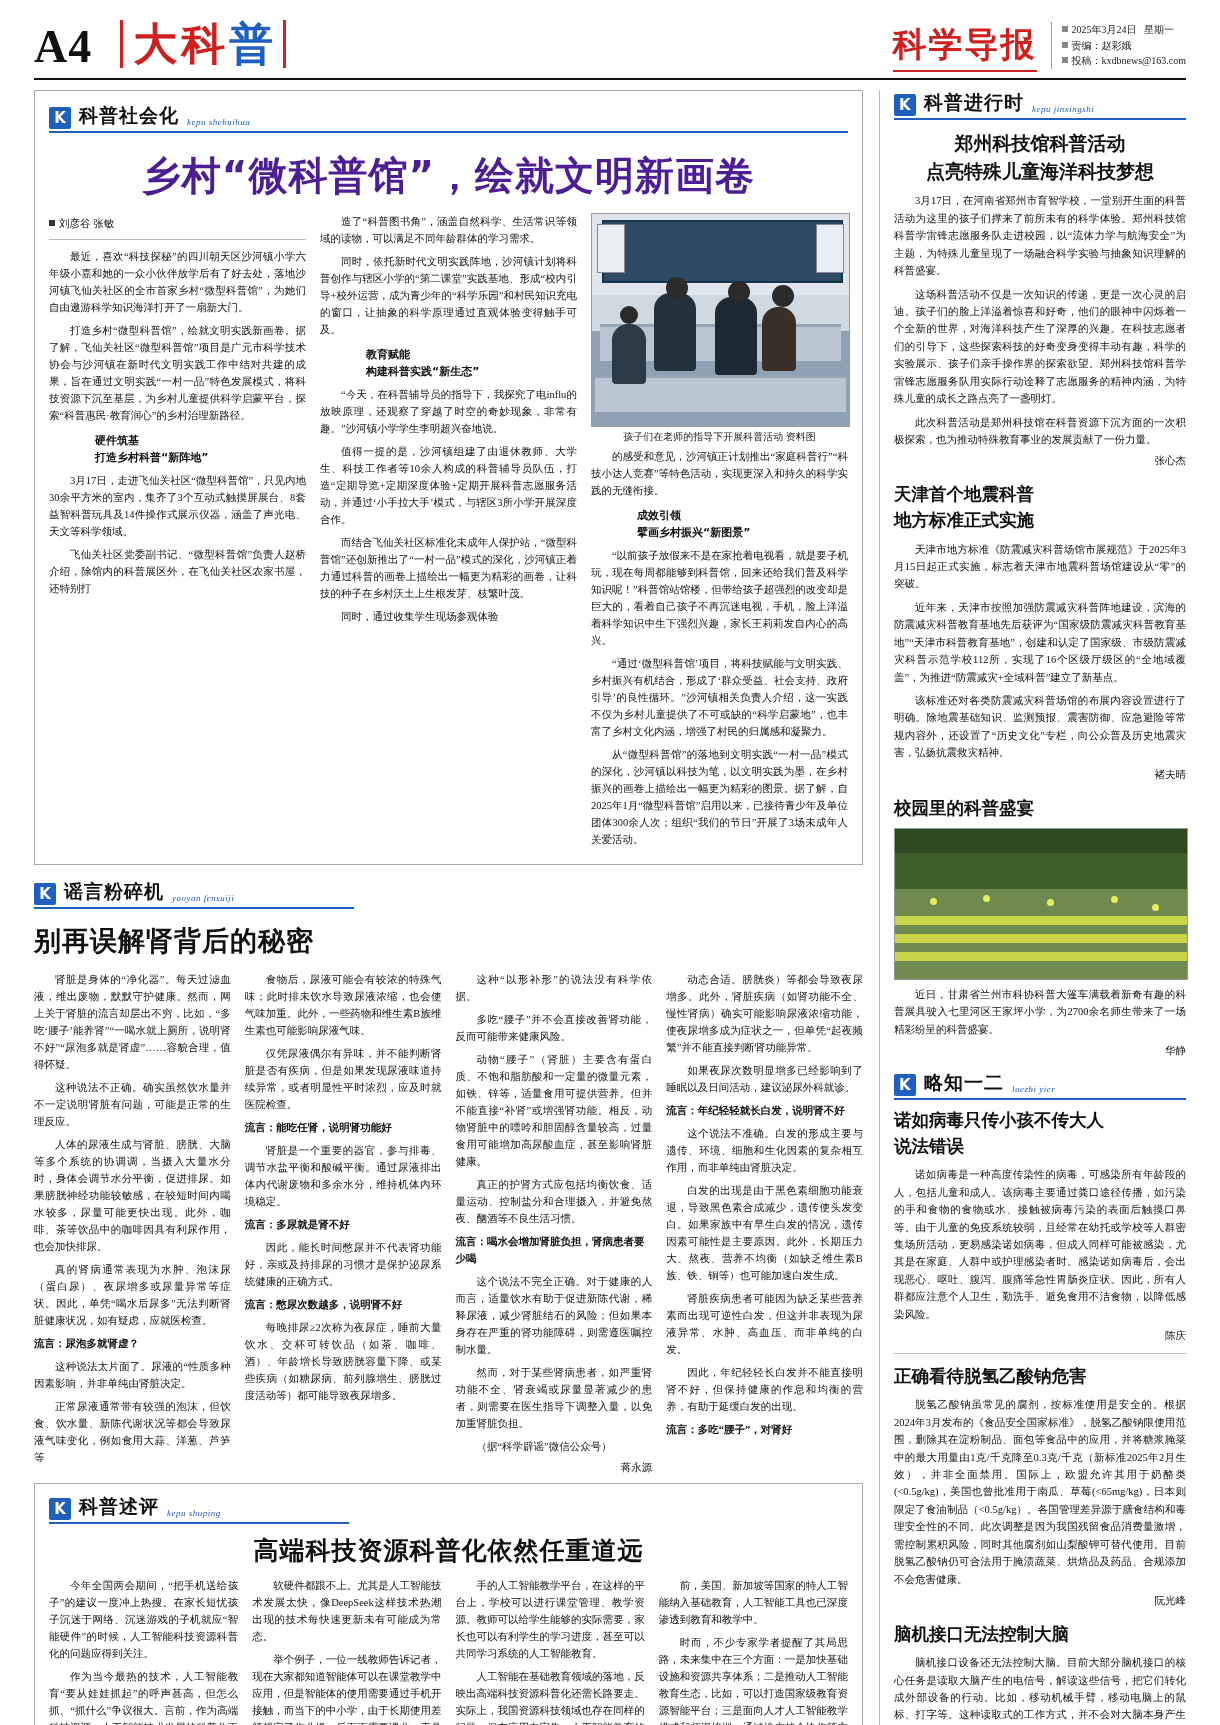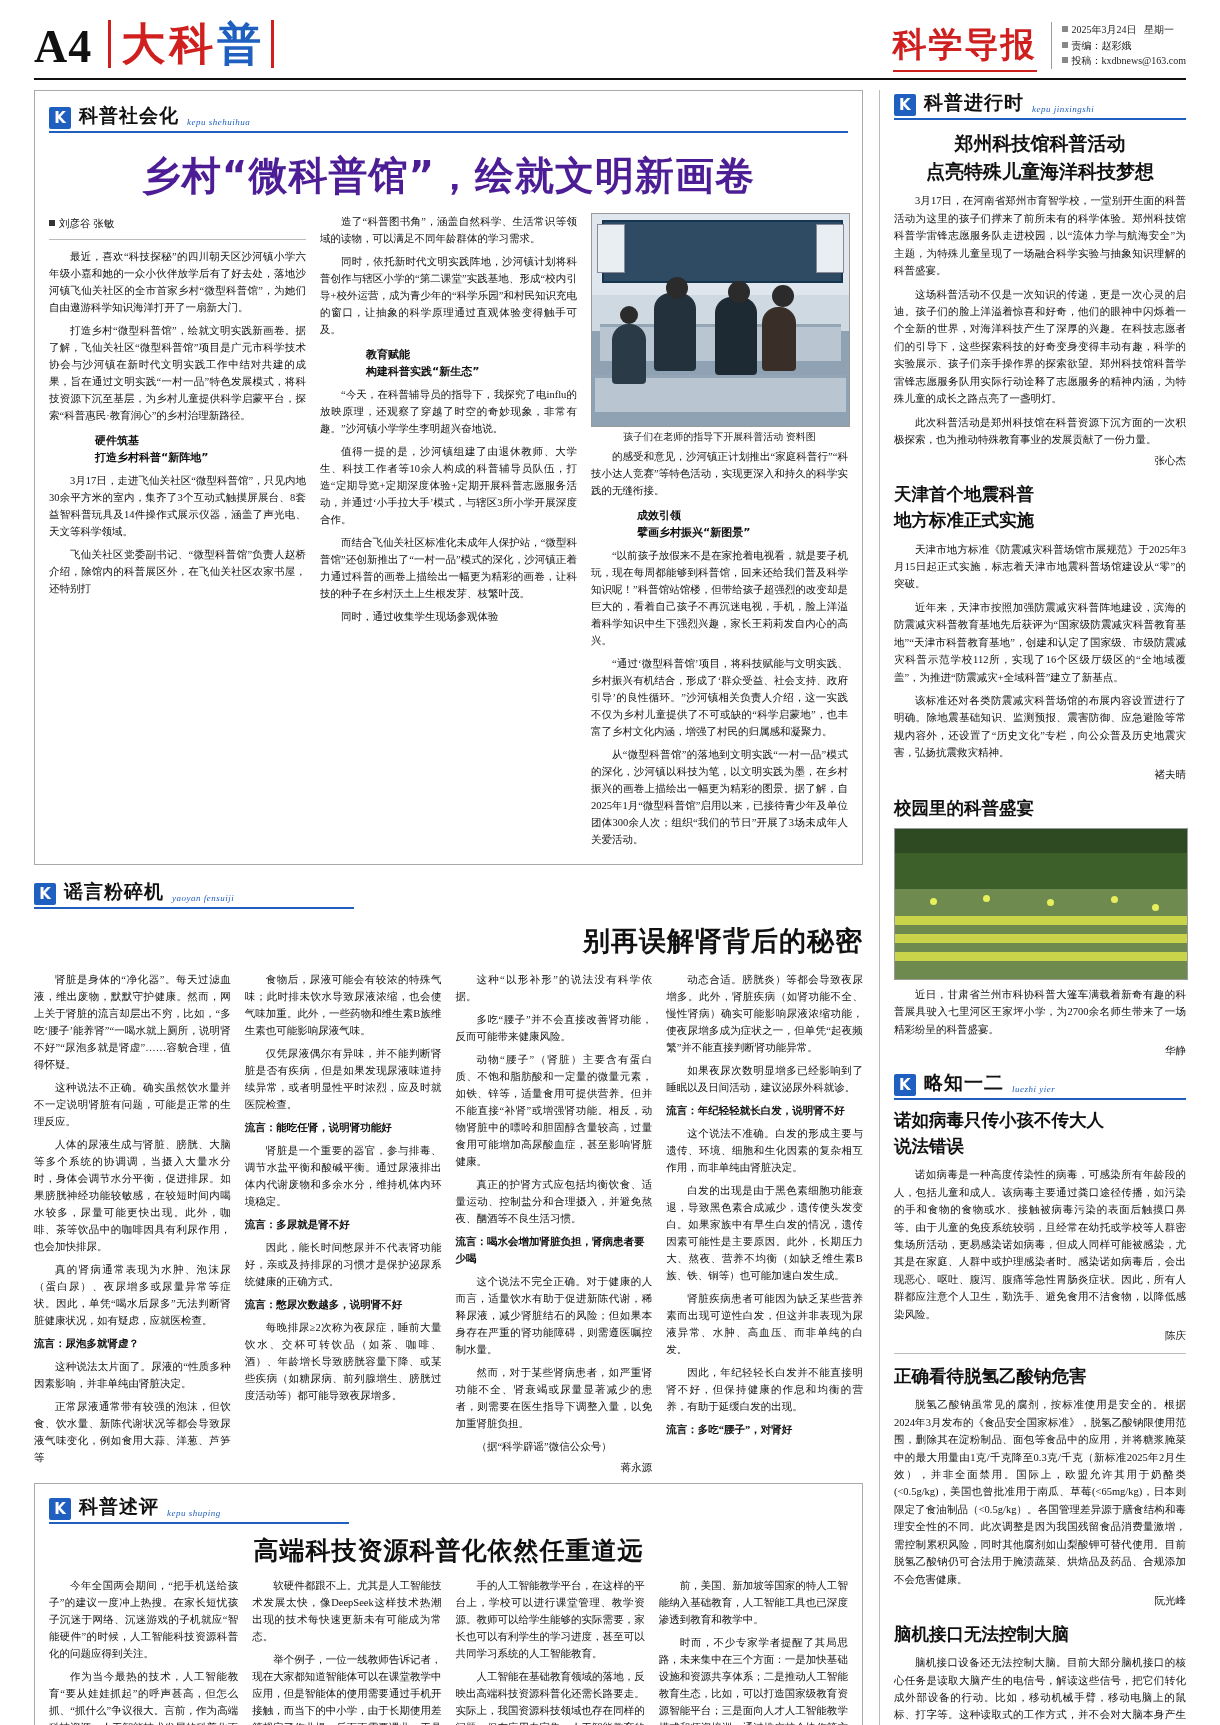--- a/index.html
+++ b/index.html
@@ -1,21 +1,21 @@
 <!DOCTYPE html>
 <html><head>
 <meta charset="utf-8">
 <style>
   html,body{margin:0;padding:0;background:#ffffff;}
   body{width:1220px;height:1725px;font-family:"Liberation Serif", serif;color:#111;}
   .page{position:relative;width:1220px;height:1725px;box-sizing:border-box;padding:18px 34px 10px 34px;}
 
   
   .masthead{display:flex;align-items:flex-start;justify-content:space-between;border-bottom:2px solid #111;padding-bottom:6px;}
-  .mh-left{display:flex;align-items:center;gap:16px;justify-content:space-between;}
+  .mh-left{display:flex;align-items:center;gap:28px;justify-content:space-between;}
   .page-num{font-family:"Liberation Serif",serif;font-size:46px;font-weight:700;letter-spacing:1px;color:#111;line-height:1;padding-top:6px;}
   .section-logo{border-left:3px solid #cf1f1f;border-right:3px solid #cf1f1f;padding:2px 10px;display:flex;align-items:center;gap:4px;}
   .logo-da{font-size:44px;font-weight:700;color:#cf1f1f;font-family:"DejaVu Sans",sans-serif;line-height:1;}
   .logo-ke{font-size:44px;font-weight:700;color:#cf1f1f;font-family:"DejaVu Sans",sans-serif;line-height:1;}
   .logo-pu{font-size:44px;font-weight:700;color:#1f5fbf;font-family:"DejaVu Sans",sans-serif;line-height:1;}
 
   .mh-right{display:flex;align-items:flex-start;gap:14px;padding-top:4px;}
   .paper-name{font-size:34px;font-weight:700;color:#cf1f1f;font-family:"DejaVu Sans",sans-serif;letter-spacing:2px;border-bottom:2px solid #cf1f1f;padding-bottom:2px;}
   .mh-meta{font-size:10px;line-height:1.55;color:#222;border-left:1px solid #999;padding-left:10px;}
   .mh-meta div{white-space:nowrap;}
@@ -41,21 +41,21 @@
   .tc{width:33.3%;}
   p.t{font-size:10.5px;line-height:1.62;text-align:justify;margin:0 0 6px 0;text-indent:2em;}
   .subhead{font-size:11px;font-weight:700;font-family:"DejaVu Sans",sans-serif;margin:10px 0 6px 2px;line-height:1.35;padding-left:44px;}
   .hr-thin{border:0;border-top:1px solid #bbb;margin:8px 0;}
 
   .photo-wrap{margin-bottom:4px;}
   .photo{width:100%;height:212px;border:1px solid #999;position:relative;overflow:hidden;background:#6f7d8c;}
   .cap{font-size:10px;text-align:center;color:#222;margin-top:3px;}
 
   
-  .headline2{font-size:27px;font-weight:700;font-family:Liberation Sans, sans-serif;text-align:right;margin:14px 0 12px 0;letter-spacing:1px;}
+  .headline2{font-size:27px;font-weight:700;font-family:Liberation Sans, sans-serif;text-align:left;margin:14px 0 12px 0;letter-spacing:1px;}
   .four{display:flex;gap:14px;}
   .fc{width:25%;}
   .quote{font-size:10.5px;line-height:1.62;font-weight:700;margin:0 0 6px 0;}
 
   
   .story3-box{border:1px solid #aaa;padding:10px 14px 8px 14px;margin-top:8px;}
   .headline3{font-size:25px;font-weight:700;font-family:"DejaVu Sans",sans-serif;text-align:center;margin:10px 0 10px 0;letter-spacing:1px;}
   .sign{font-size:10.5px;text-align:right;margin-top:2px;}
 
   

